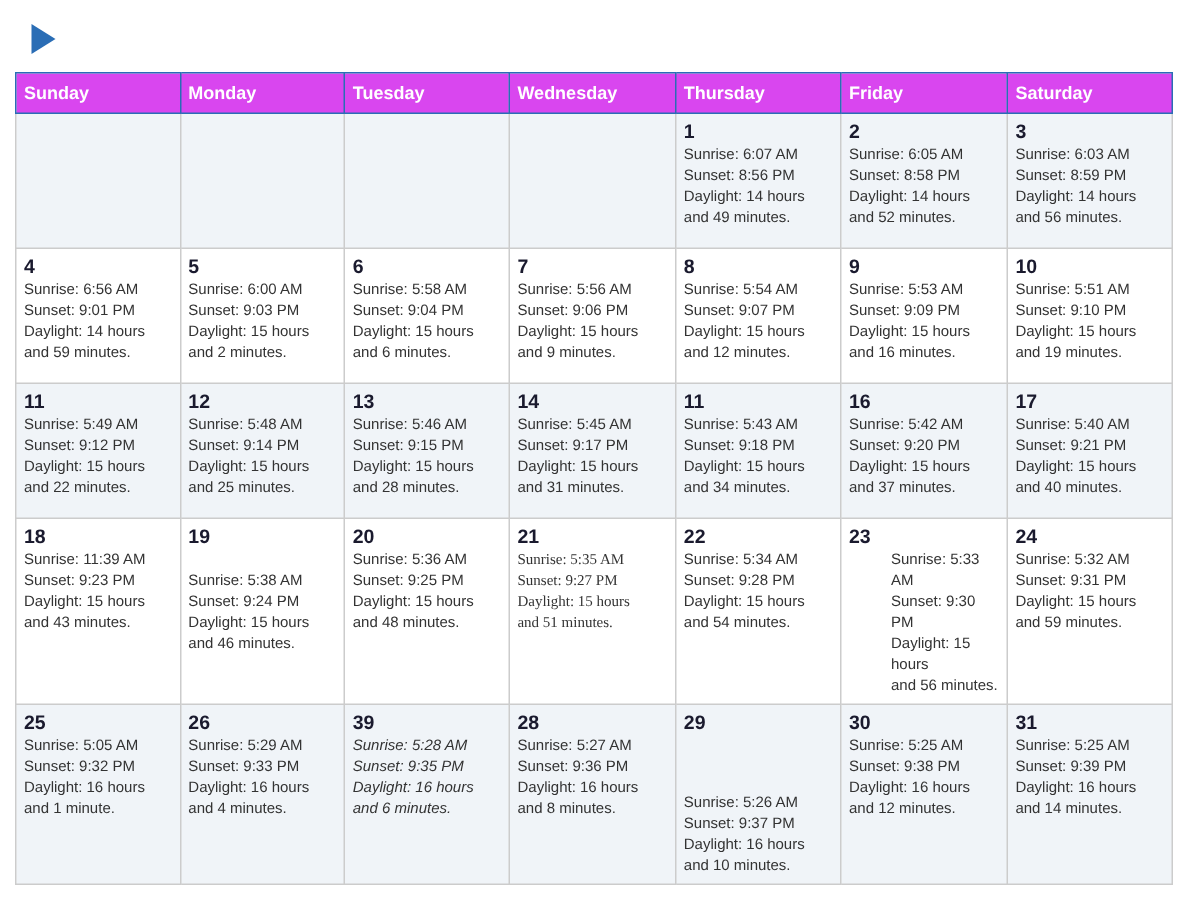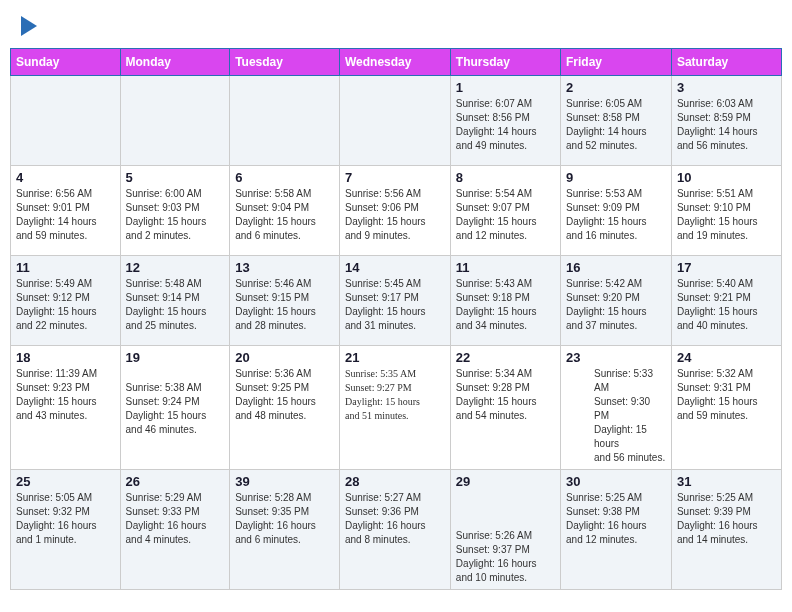--- a/index.html
+++ b/index.html
@@ -321,21 +321,21 @@
         </td>
         <td>
           <div class="day-num">26</div>
           <div class="day-detail" style="white-space: pre-line;">Sunrise: 5:29 AM
 Sunset: 9:33 PM
 Daylight: 16 hours
 and 4 minutes.</div>
         </td>
         <td>
           <div class="day-num">39</div>
-          <div class="day-detail" style="white-space: pre-line;">Sunrise: 5:28 AM
+          <div class="day-detail" style="white-space: pre-line; font-style: italic;">Sunrise: 5:28 AM
 Sunset: 9:35 PM
 Daylight: 16 hours
 and 6 minutes.</div>
         </td>
         <td>
           <div class="day-num">28</div>
           <div class="day-detail" style="white-space: pre-line;">Sunrise: 5:27 AM
 Sunset: 9:36 PM
 Daylight: 16 hours
 and 8 minutes.</div>

